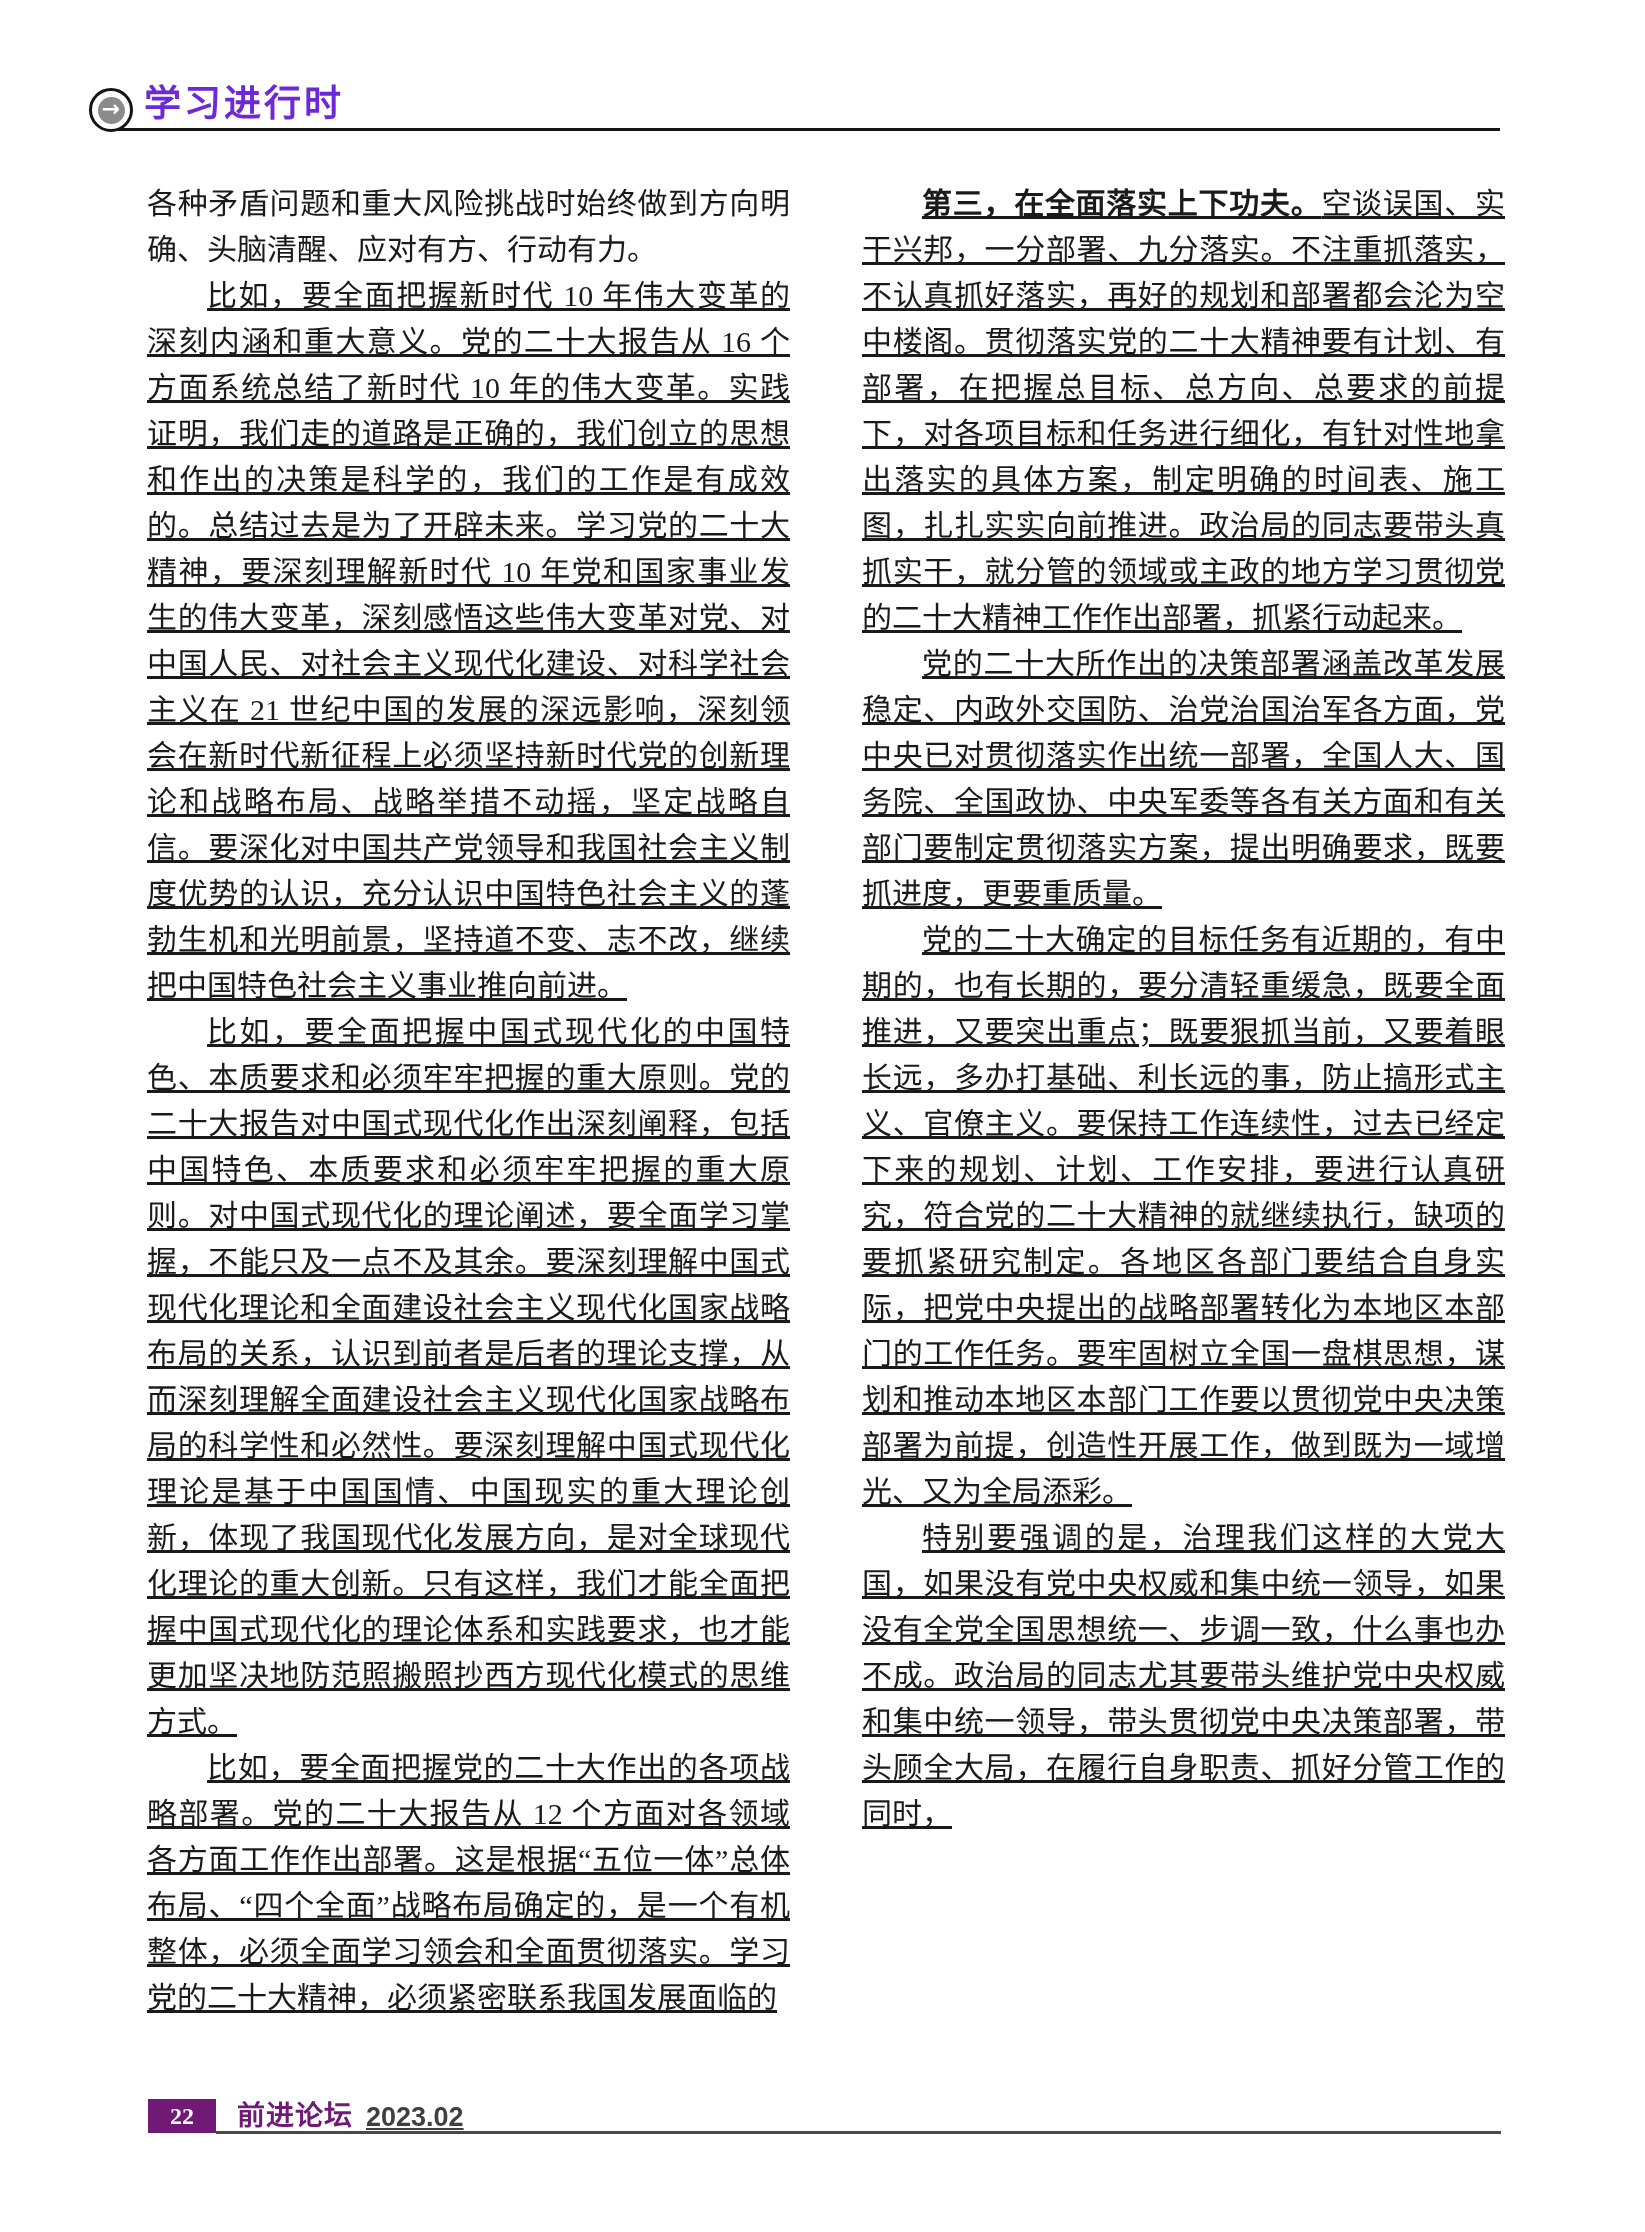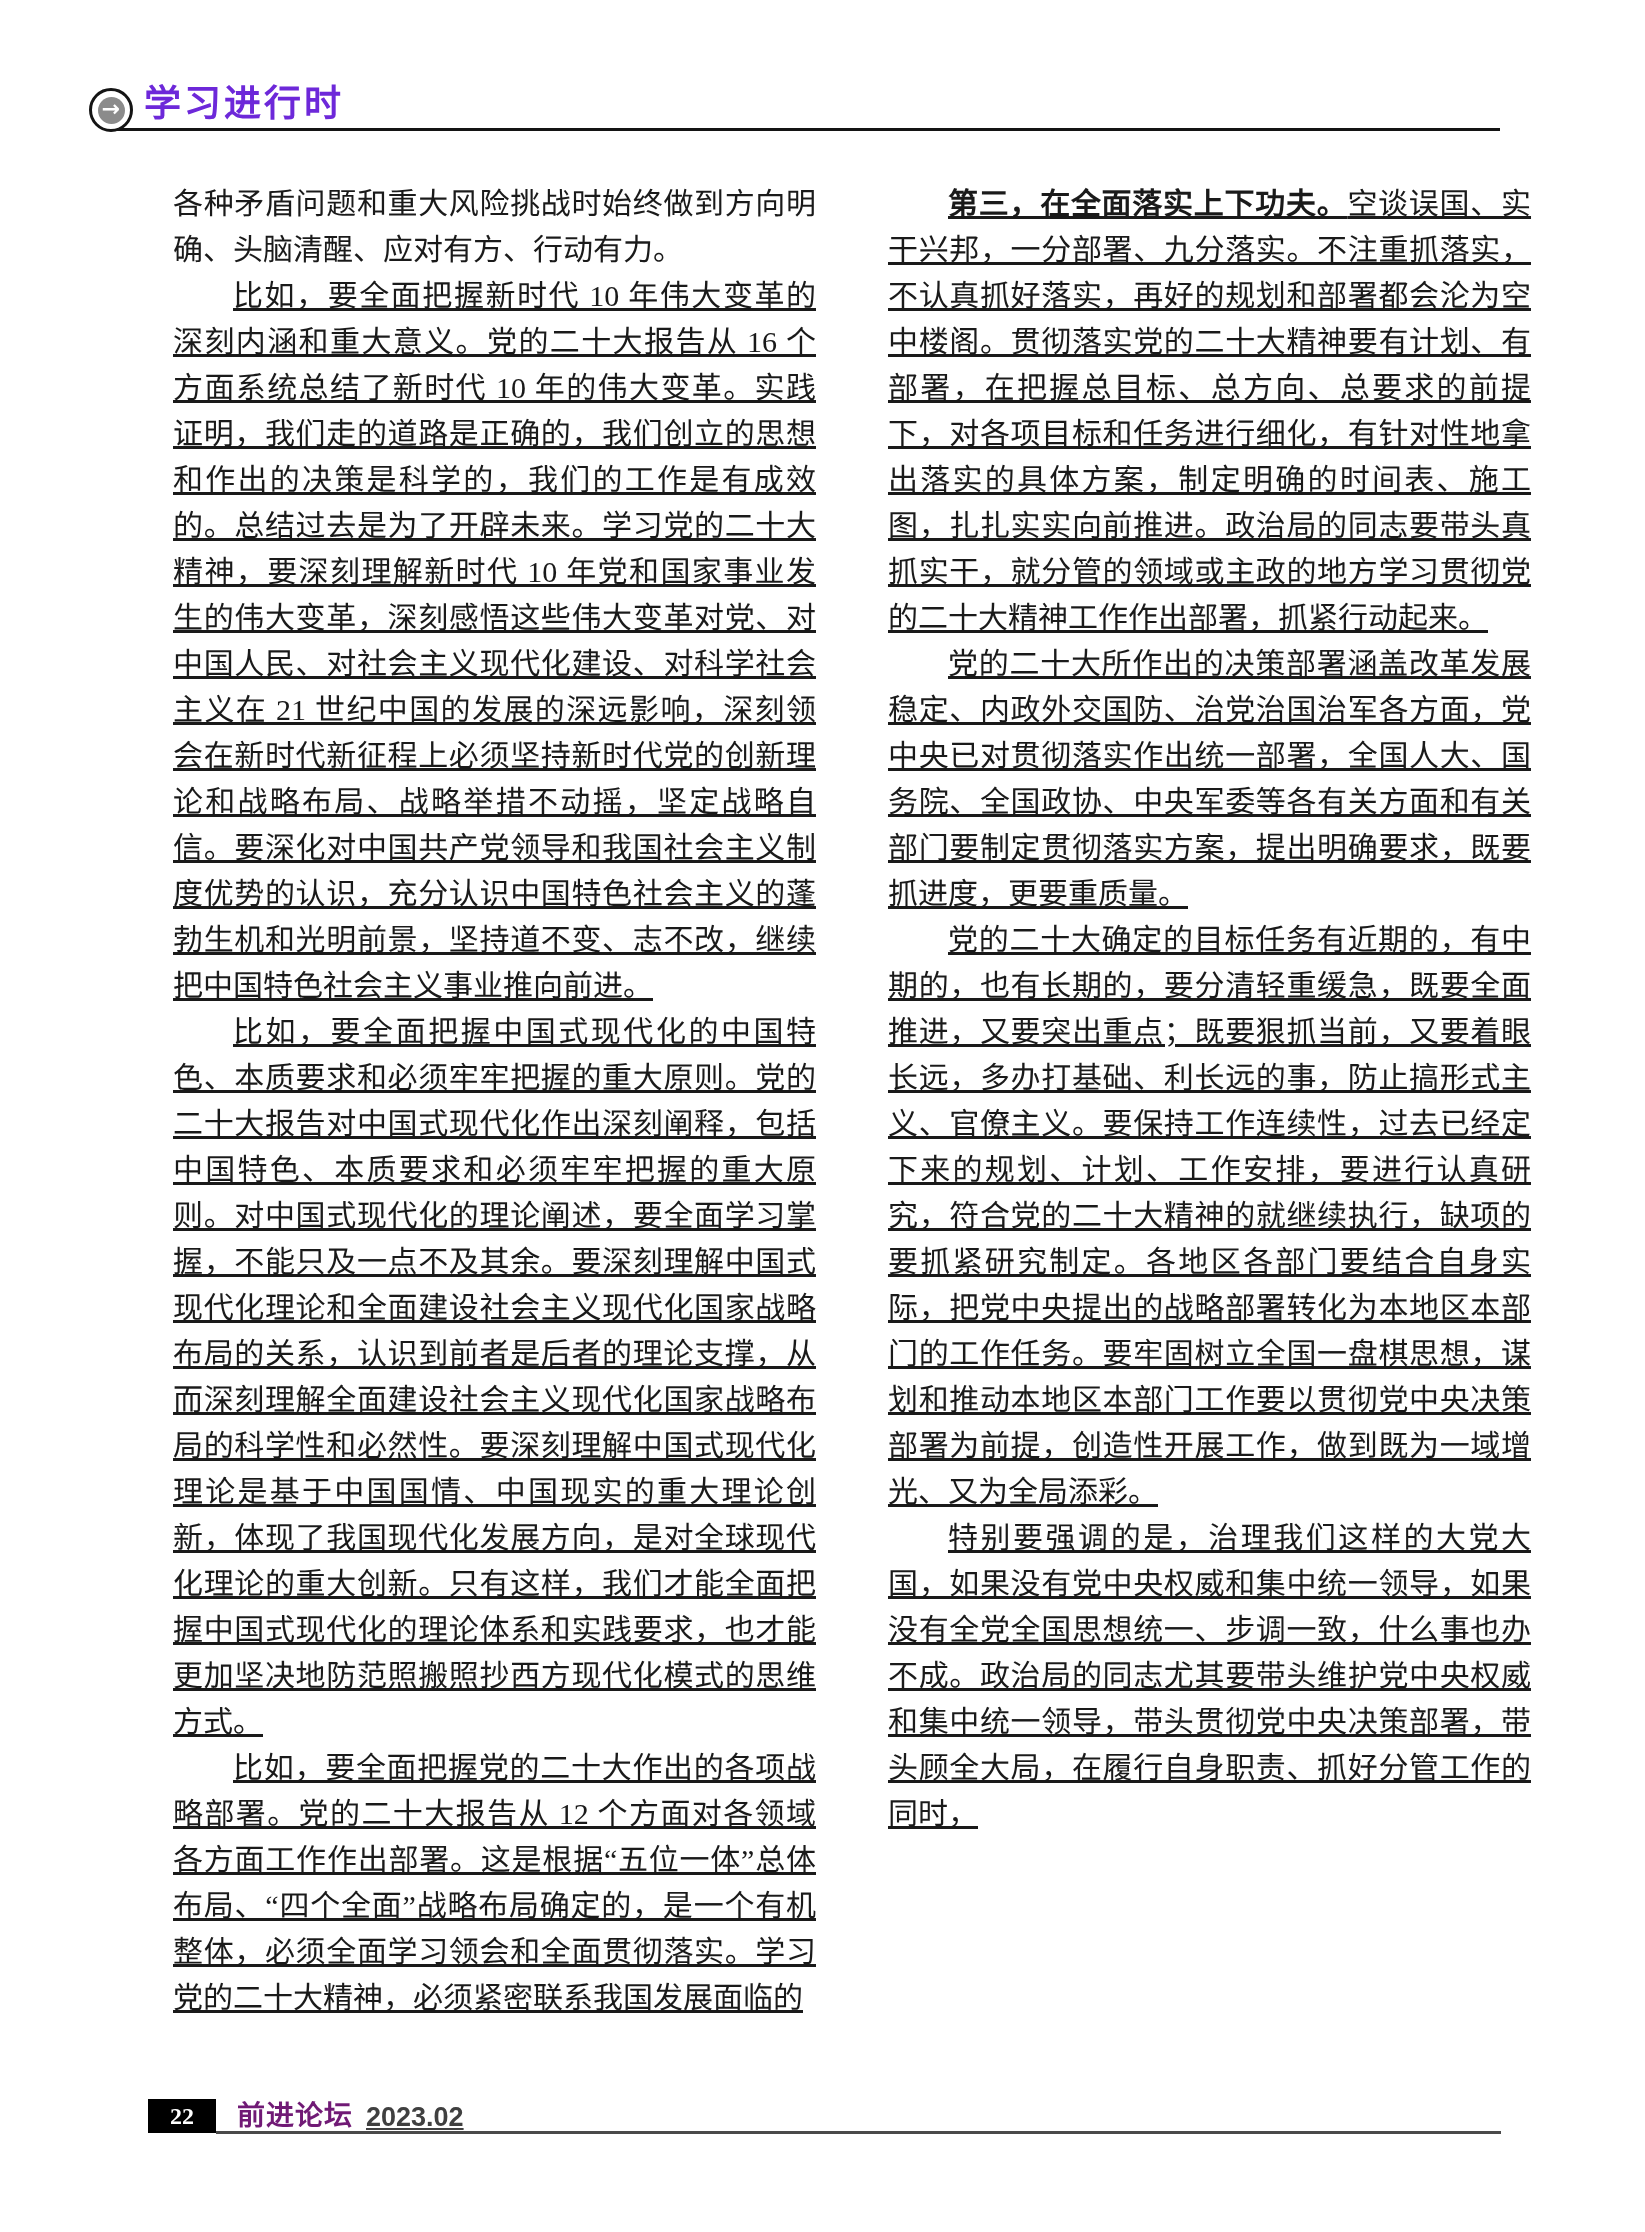--- a/index.html
+++ b/index.html
@@ -34,34 +34,33 @@
     font:bold 37px/1.1 "Liberation Sans",sans-serif;
     color:#6d28d9;letter-spacing:3px;
   }
   
   .col{
     position:absolute;top:181px;width:643px;
     font-size:30px;line-height:46px;
     color:#1a1a1a;
     text-align:justify;
     text-justify:inter-character;
-    margin-left:26px;
   }
   .col-left{left:147px;}
   .col-right{left:862px;}
   .para{margin:0;}
   .para.indent{text-indent:2em;text-decoration:underline;}
   .lead{
     font-family:"Liberation Sans",sans-serif;
     font-weight:bold;
   }
   
   .pagenum-box{
     position:absolute;left:148px;top:2099px;width:68px;height:34px;
-    background:#000000;color:#ffffff;
+    background:#701a75;color:#ffffff;
     display:flex;align-items:center;justify-content:center;
     font:bold 24px/1 "Liberation Serif",serif;
   }
   .journal{
     position:absolute;left:237px;top:2099px;
     font:bold 28px/34px "Liberation Serif",serif;color:#701a75;
     letter-spacing:1px;
   }
   .issue{
     position:absolute;left:366px;top:2100px;

